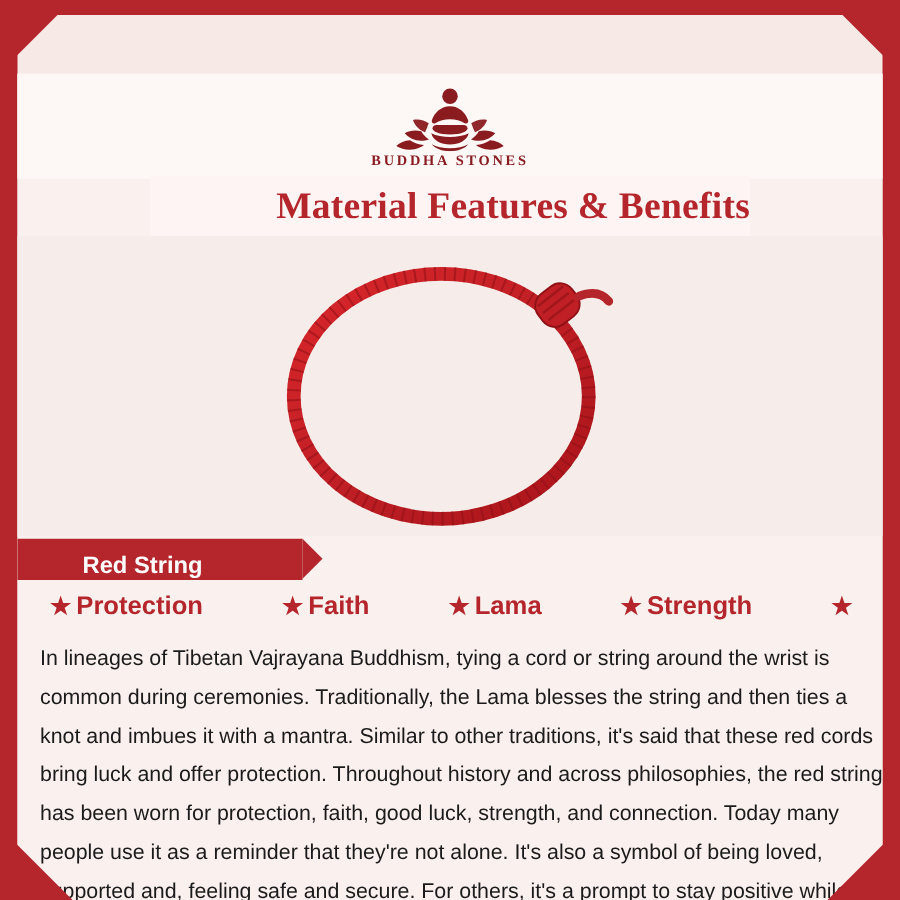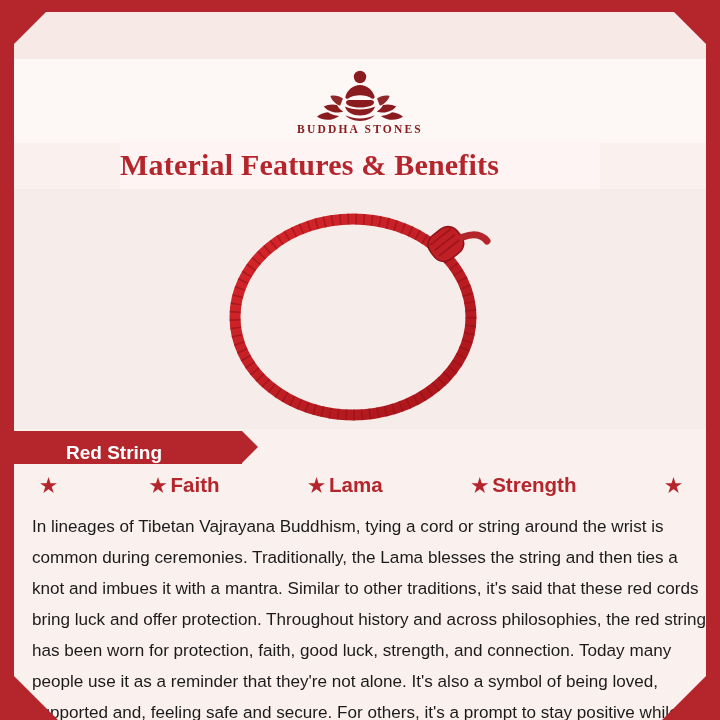--- a/index.html
+++ b/index.html
@@ -111,21 +111,21 @@
   
   .title-band {
     position: absolute;
     top: 82px;
     left: 106px;
     width: 480px;
     height: 48px;
     background: #fdf4f3;
     display: flex;
     align-items: center;
-    justify-content: flex-start;
+    justify-content: flex-end;
   }
   .title-band .title {
     font-family: "Liberation Serif", serif;
     font-weight: bold;
     font-size: 30px;
     color: #b5262c;
     letter-spacing: 0.2px;
     white-space: nowrap;
   }
   
@@ -275,20 +275,21 @@
       </svg>
     </div>
 
     <div class="ribbon">
       <span class="ribbon-label">Red String</span>
     </div>
 
     <div class="keywords">
       <div class="kw">
         <span class="star">★</span>
+        <span>Protection</span>
       </div>
       <div class="kw">
         <span class="star">★</span>
         <span>Faith</span>
       </div>
       <div class="kw">
         <span class="star">★</span>
         <span>Lama</span>
       </div>
       <div class="kw">

